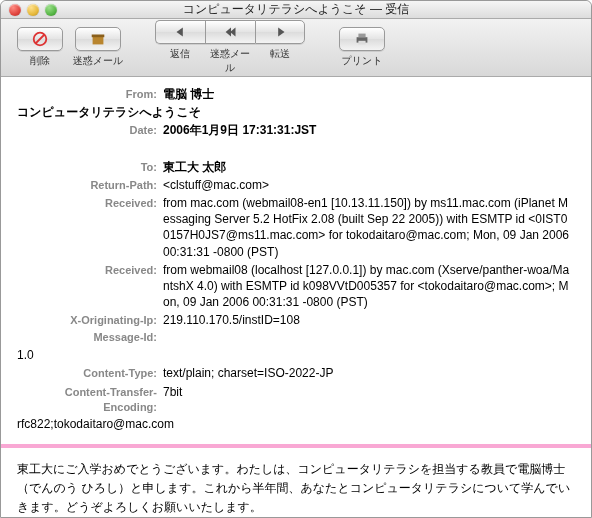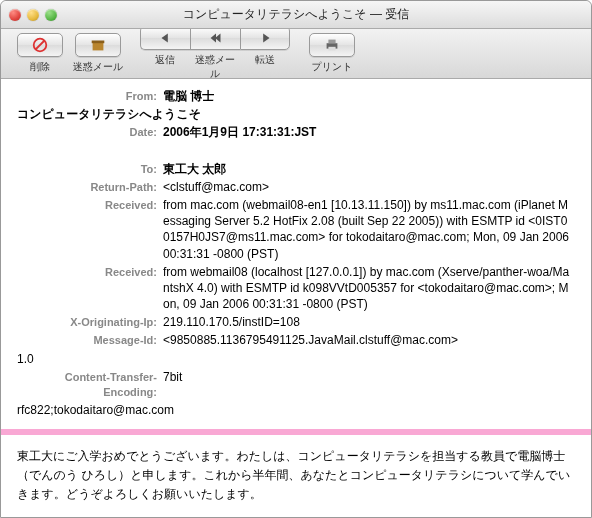--- a/index.html
+++ b/index.html
@@ -7,65 +7,65 @@
     font-family: "Lucida Grande", "Hiragino Kaku Gothic Pro", sans-serif;
     font-size: 11px;
     background: #fff;
     width: 592px;
     height: 518px;
     overflow: hidden;
     border: 1px solid #999;
     border-radius: 6px 6px 0 0;
   }
   .titlebar {
-    height: 28px;
+    height: 18px;
     background: linear-gradient(#f6f6f6, #dcdcdc);
     border-bottom: 1px solid #aaa;
     display: flex;
     align-items: center;
     position: relative;
     border-radius: 6px 6px 0 0;
   }
   .traffic { display: flex; gap: 6px; margin-left: 8px; }
   .tl { width: 12px; height: 12px; border-radius: 50%; box-shadow: inset 0 1px 1px rgba(255,255,255,.5), 0 0 1px rgba(0,0,0,.4); }
   .tl.red { background: radial-gradient(circle at 35% 30%, #ff8b82, #e0443e 60%, #b32b25); }
   .tl.yel { background: radial-gradient(circle at 35% 30%, #ffe08a, #e6b93c 60%, #b58a1e); }
   .tl.grn { background: radial-gradient(circle at 35% 30%, #9be089, #58b747 60%, #2f8a22); }
   .titletext {
     position: absolute; left: 0; right: 0; text-align: center;
     font-size: 12px; color: #222;
   }
   .toolbar {
-    height: 50px;
+    height: 58px;
     background: linear-gradient(#f2f2f2, #d8d8d8);
     border-bottom: 1px solid #aaa;
     display: flex;
     align-items: center;
     padding: 5px 10px;
-    gap: 13px;
+    gap: 28px;
   }
   .tbgroup { display: flex; gap: 0; }
   .tbitem { display: flex; flex-direction: column; align-items: center; width: 58px; }
   .capsule {
     width: 46px; height: 24px;
     border: 1px solid #9a9a9a;
     border-radius: 5px;
     background: linear-gradient(#ffffff,#e4e4e4 50%,#dcdcdc 51%,#f4f4f4);
     display: flex; align-items: center; justify-content: center;
     box-shadow: 0 1px 0 rgba(0,0,0,.1);
   }
   .seg { display: flex; }
   .seg .capsule { border-radius: 0; border-right: none; width: 50px; }
   .seg .capsule:first-child { border-radius: 5px 0 0 5px; }
   .seg .capsule:last-child { border-radius: 0 5px 5px 0; border-right: 1px solid #9a9a9a; }
   .tblabel { font-size: 10px; color: #333; margin-top: 3px; }
   .icon { width: 18px; height: 18px; display: block; }
   .headers {
     padding: 8px 20px 10px 16px;
-    border-bottom: 6px solid #f9a8d4;
+    border-bottom: 4px solid #f9a8d4;
     background: #fff;
   }
   .hrow { display: flex; align-items: baseline; padding: 1px 0; line-height: 1.35; }
   .hlabel {
     width: 146px; min-width: 146px;
     text-align: right;
     color: #888;
     font-weight: bold;
     font-size: 11px;
     padding-right: 6px;
@@ -179,24 +179,27 @@
   <div class="hrow">
       <div class="hlabel">Received:</div>
       <div class="hval">from webmail08 (localhost [127.0.0.1]) by mac.com (Xserve/panther-woa/MantshX 4.0) with ESMTP id k098VVtD005357 for &lt;tokodaitaro@mac.com&gt;; Mon, 09 Jan 2006 00:31:31 -0800 (PST)</div>
     </div>
   <div class="hrow">
       <div class="hlabel">X-Originating-Ip:</div>
       <div class="hval">219.110.170.5/instID=108</div>
     </div>
   <div class="hrow">
       <div class="hlabel">Message-Id:</div>
-      <div class="hval">&lt;9850885.1136795491125.JavaMail.clstuff@mac.com&gt;</div>
     </div>
   <div class="hrow">
       <div class="hval">1.0</div>
+    </div>
+  <div class="hrow">
+      <div class="hlabel">Content-Type:</div>
+      <div class="hval">text/plain; charset=ISO-2022-JP</div>
     </div>
   <div class="hrow">
       <div class="hlabel">Content-Transfer-Encoding:</div>
       <div class="hval">7bit</div>
     </div>
   <div class="hrow">
       <div class="hval">rfc822;tokodaitaro@mac.com</div>
     </div>
 </div>
 

